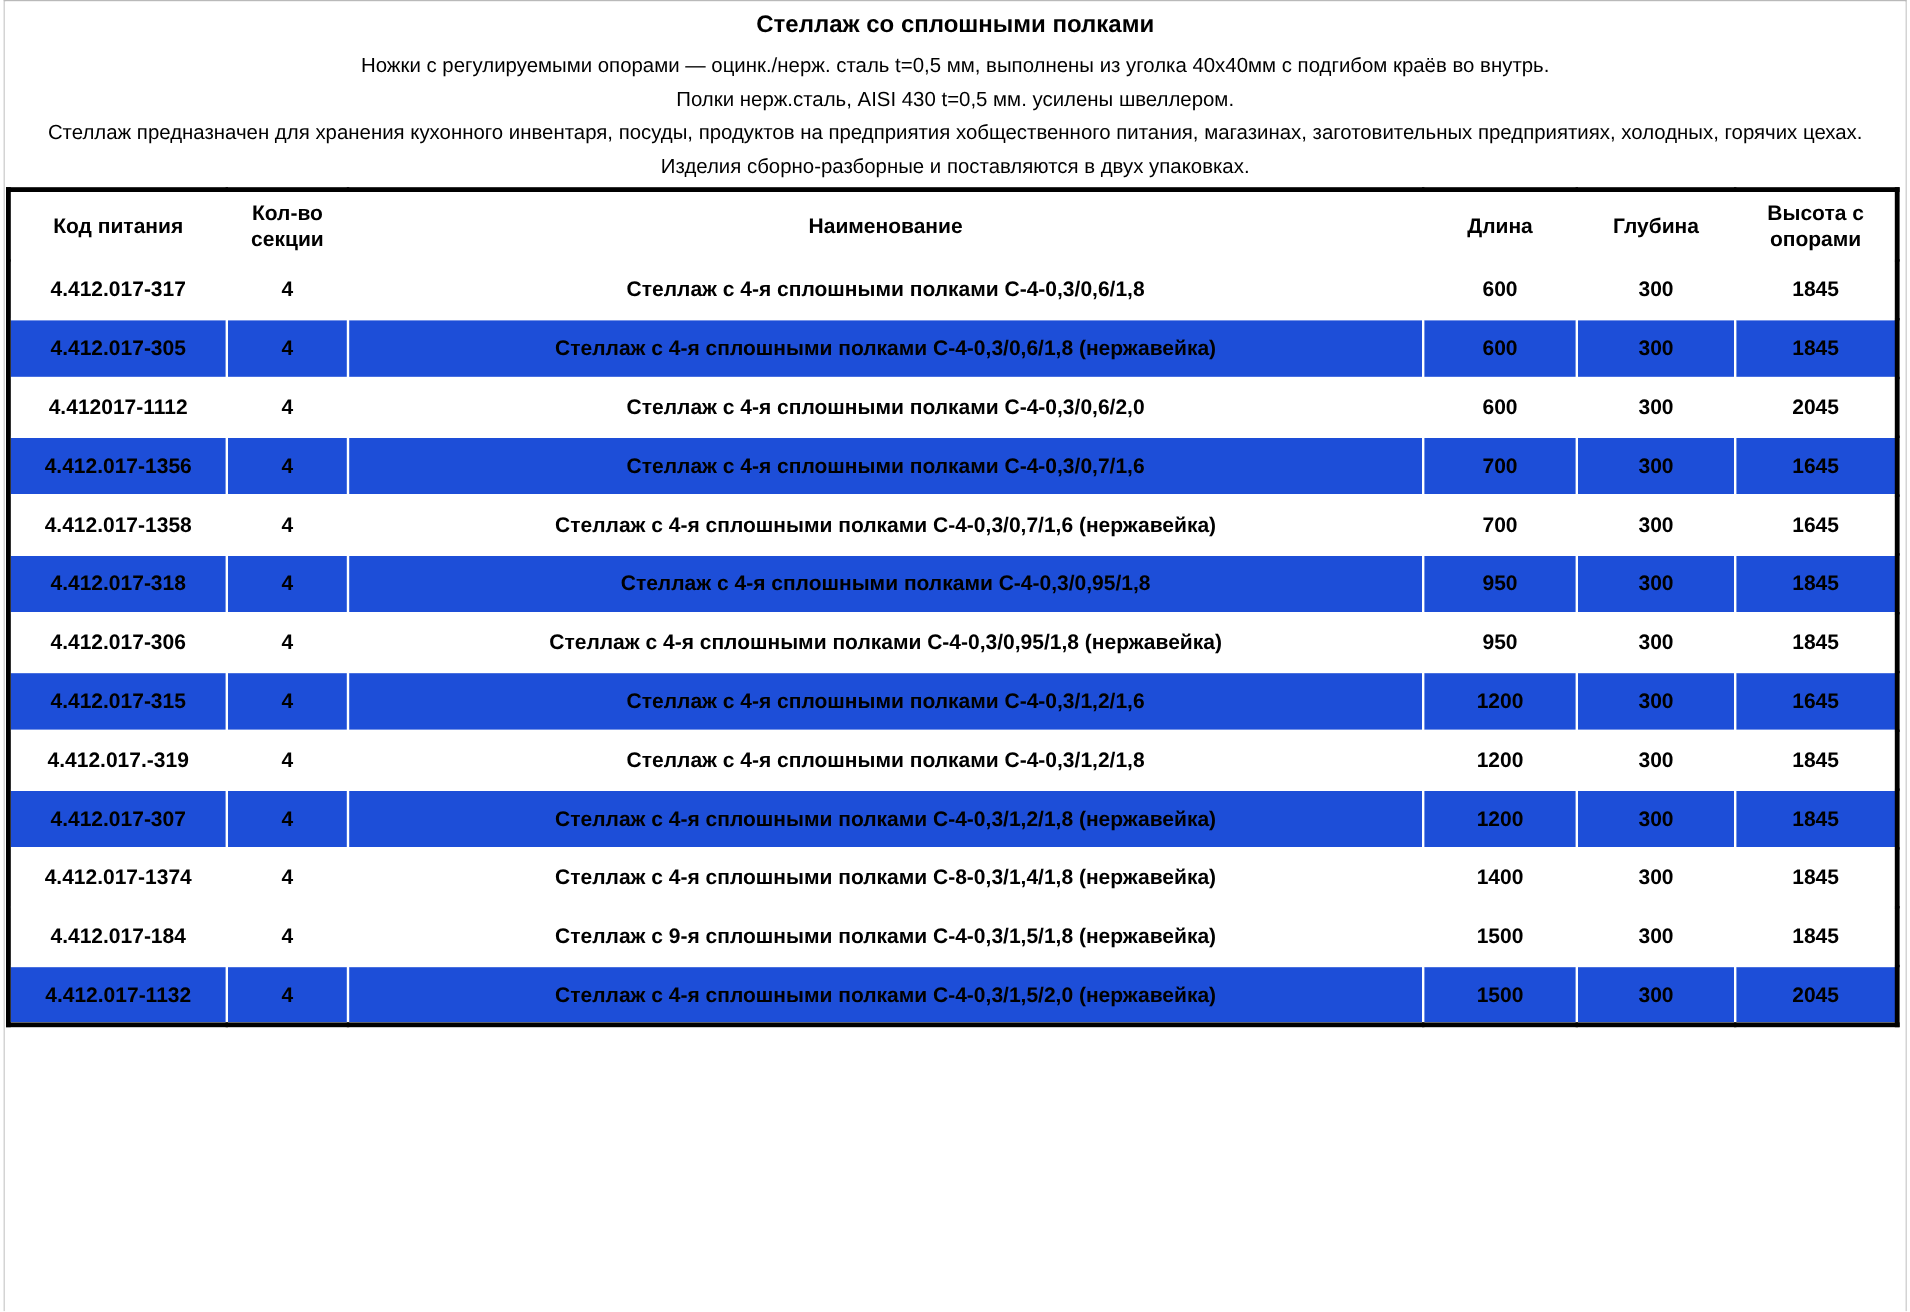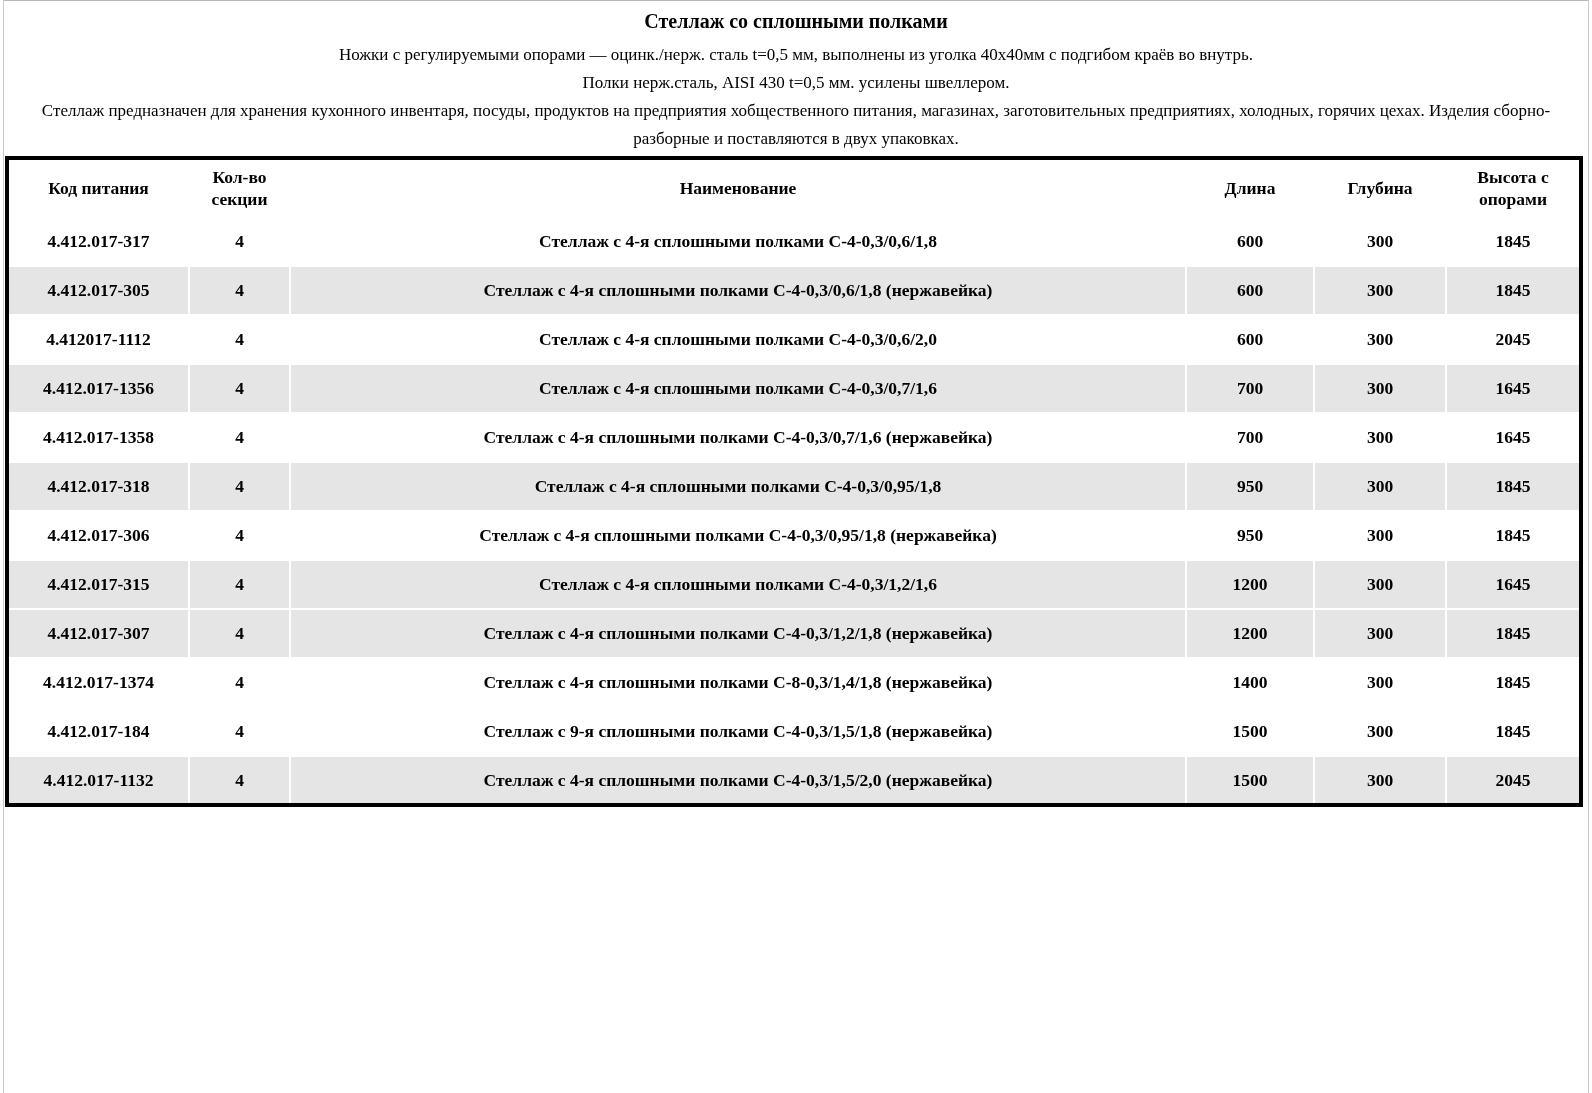--- a/index.html
+++ b/index.html
@@ -20,21 +20,20 @@
     position: absolute;
     left: 3px;
     top: 0;
     width: 1586px;
     height: 1093px;
     border-top: 1px solid #b9b9b9;
     border-left: 1px solid #c9c9c9;
     border-right: 1px solid #c9c9c9;
     box-sizing: border-box;
     background: #ffffff;
-    font-family: Liberation Serif, serif;
   }
   .intro {
     text-align: center;
     padding-top: 7px;
   }
   .intro-title {
     font-size: 20px;
     font-weight: bold;
     line-height: 26px;
     margin: 0 10px 7px 10px;
@@ -59,21 +58,21 @@
     text-align: center;
     vertical-align: middle;
     font-weight: bold;
     font-size: 17.5px;
     padding: 0 4px;
     overflow: hidden;
     box-sizing: border-box;
   }
   table.products thead tr { height: 59px; }
   table.products tbody tr { height: 49px; }
-  table.products tbody tr.shaded td { background: #e5e5e5; }
+  table.products tbody tr.shaded td { background: #1d4ed8; }
   table.products th { line-height: 22px; }
 </style>
 </head>
 <body>
 
 <div class="canvas">
   <div class="page">
 
     <div class="intro">
       <div class="intro-title">Стеллаж со сплошными полками</div>
@@ -159,20 +158,28 @@
     <td>1845</td>
   </tr>
           <tr class="shaded">
     <td>4.412.017-315</td>
     <td>4</td>
     <td>Стеллаж с 4-я сплошными полками С-4-0,3/1,2/1,6</td>
     <td>1200</td>
     <td>300</td>
     <td>1645</td>
   </tr>
+          <tr>
+    <td>4.412.017.-319</td>
+    <td>4</td>
+    <td>Стеллаж с 4-я сплошными полками С-4-0,3/1,2/1,8</td>
+    <td>1200</td>
+    <td>300</td>
+    <td>1845</td>
+  </tr>
           <tr class="shaded">
     <td>4.412.017-307</td>
     <td>4</td>
     <td>Стеллаж с 4-я сплошными полками С-4-0,3/1,2/1,8 (нержавейка)</td>
     <td>1200</td>
     <td>300</td>
     <td>1845</td>
   </tr>
           <tr>
     <td>4.412.017-1374</td>

